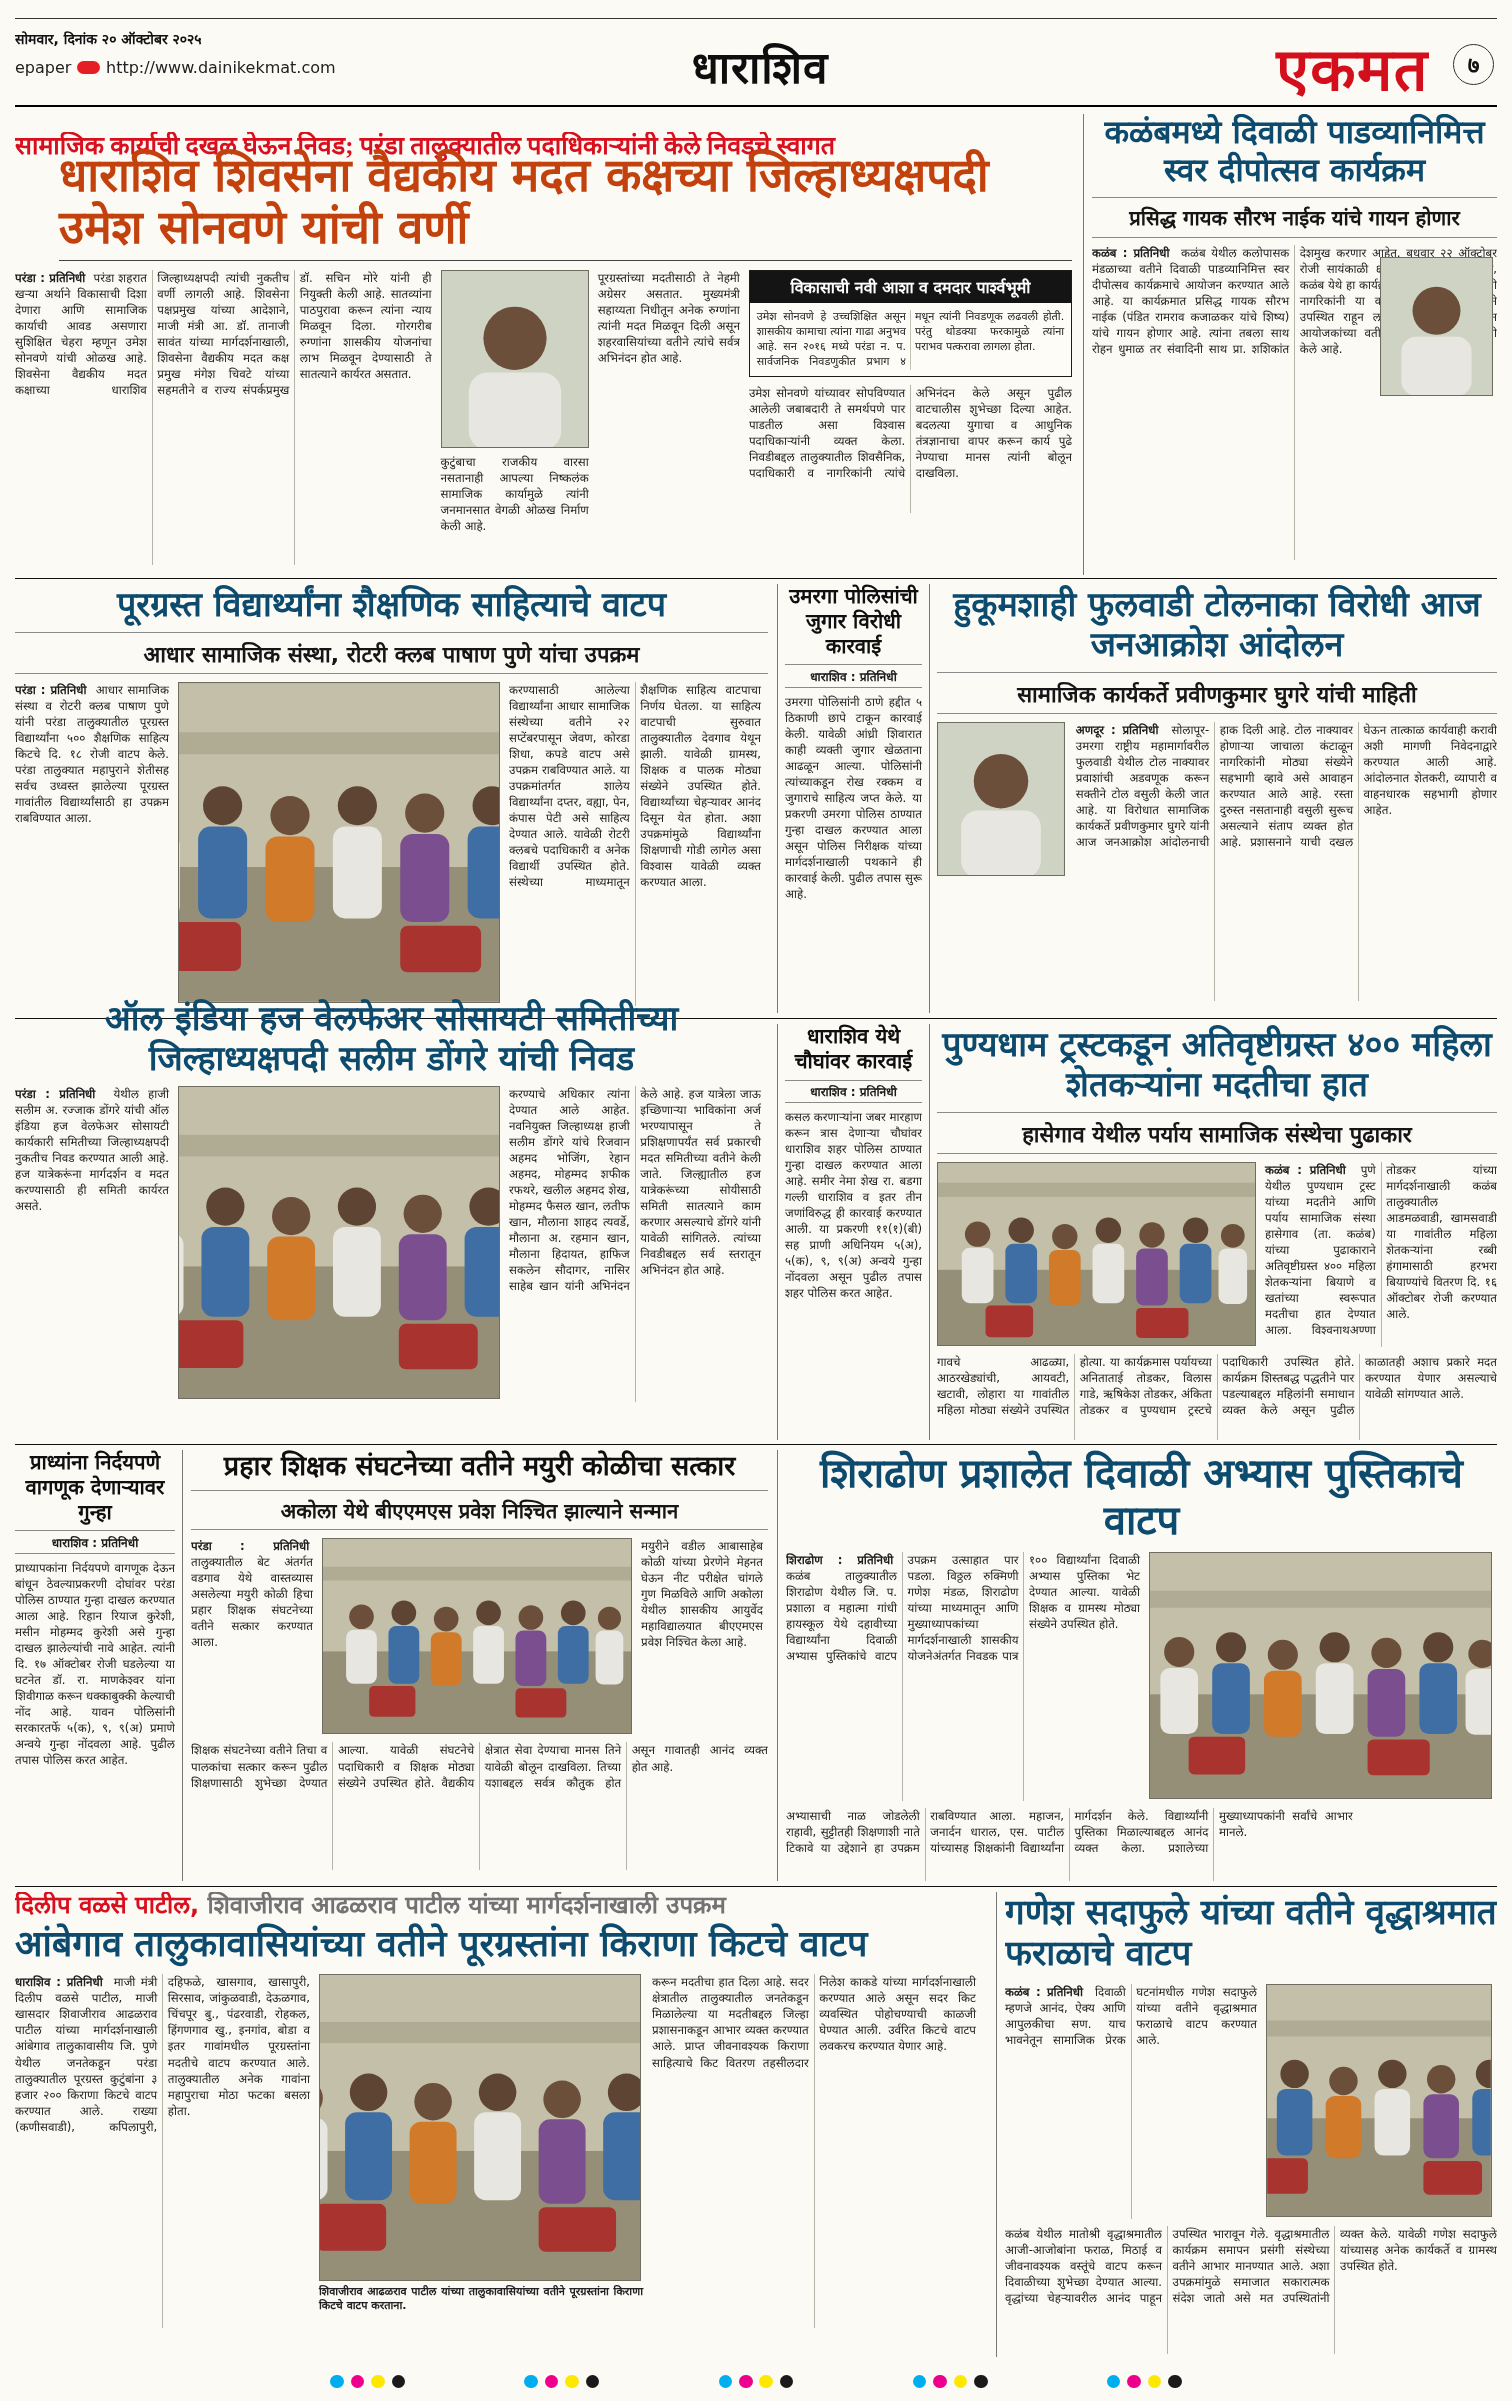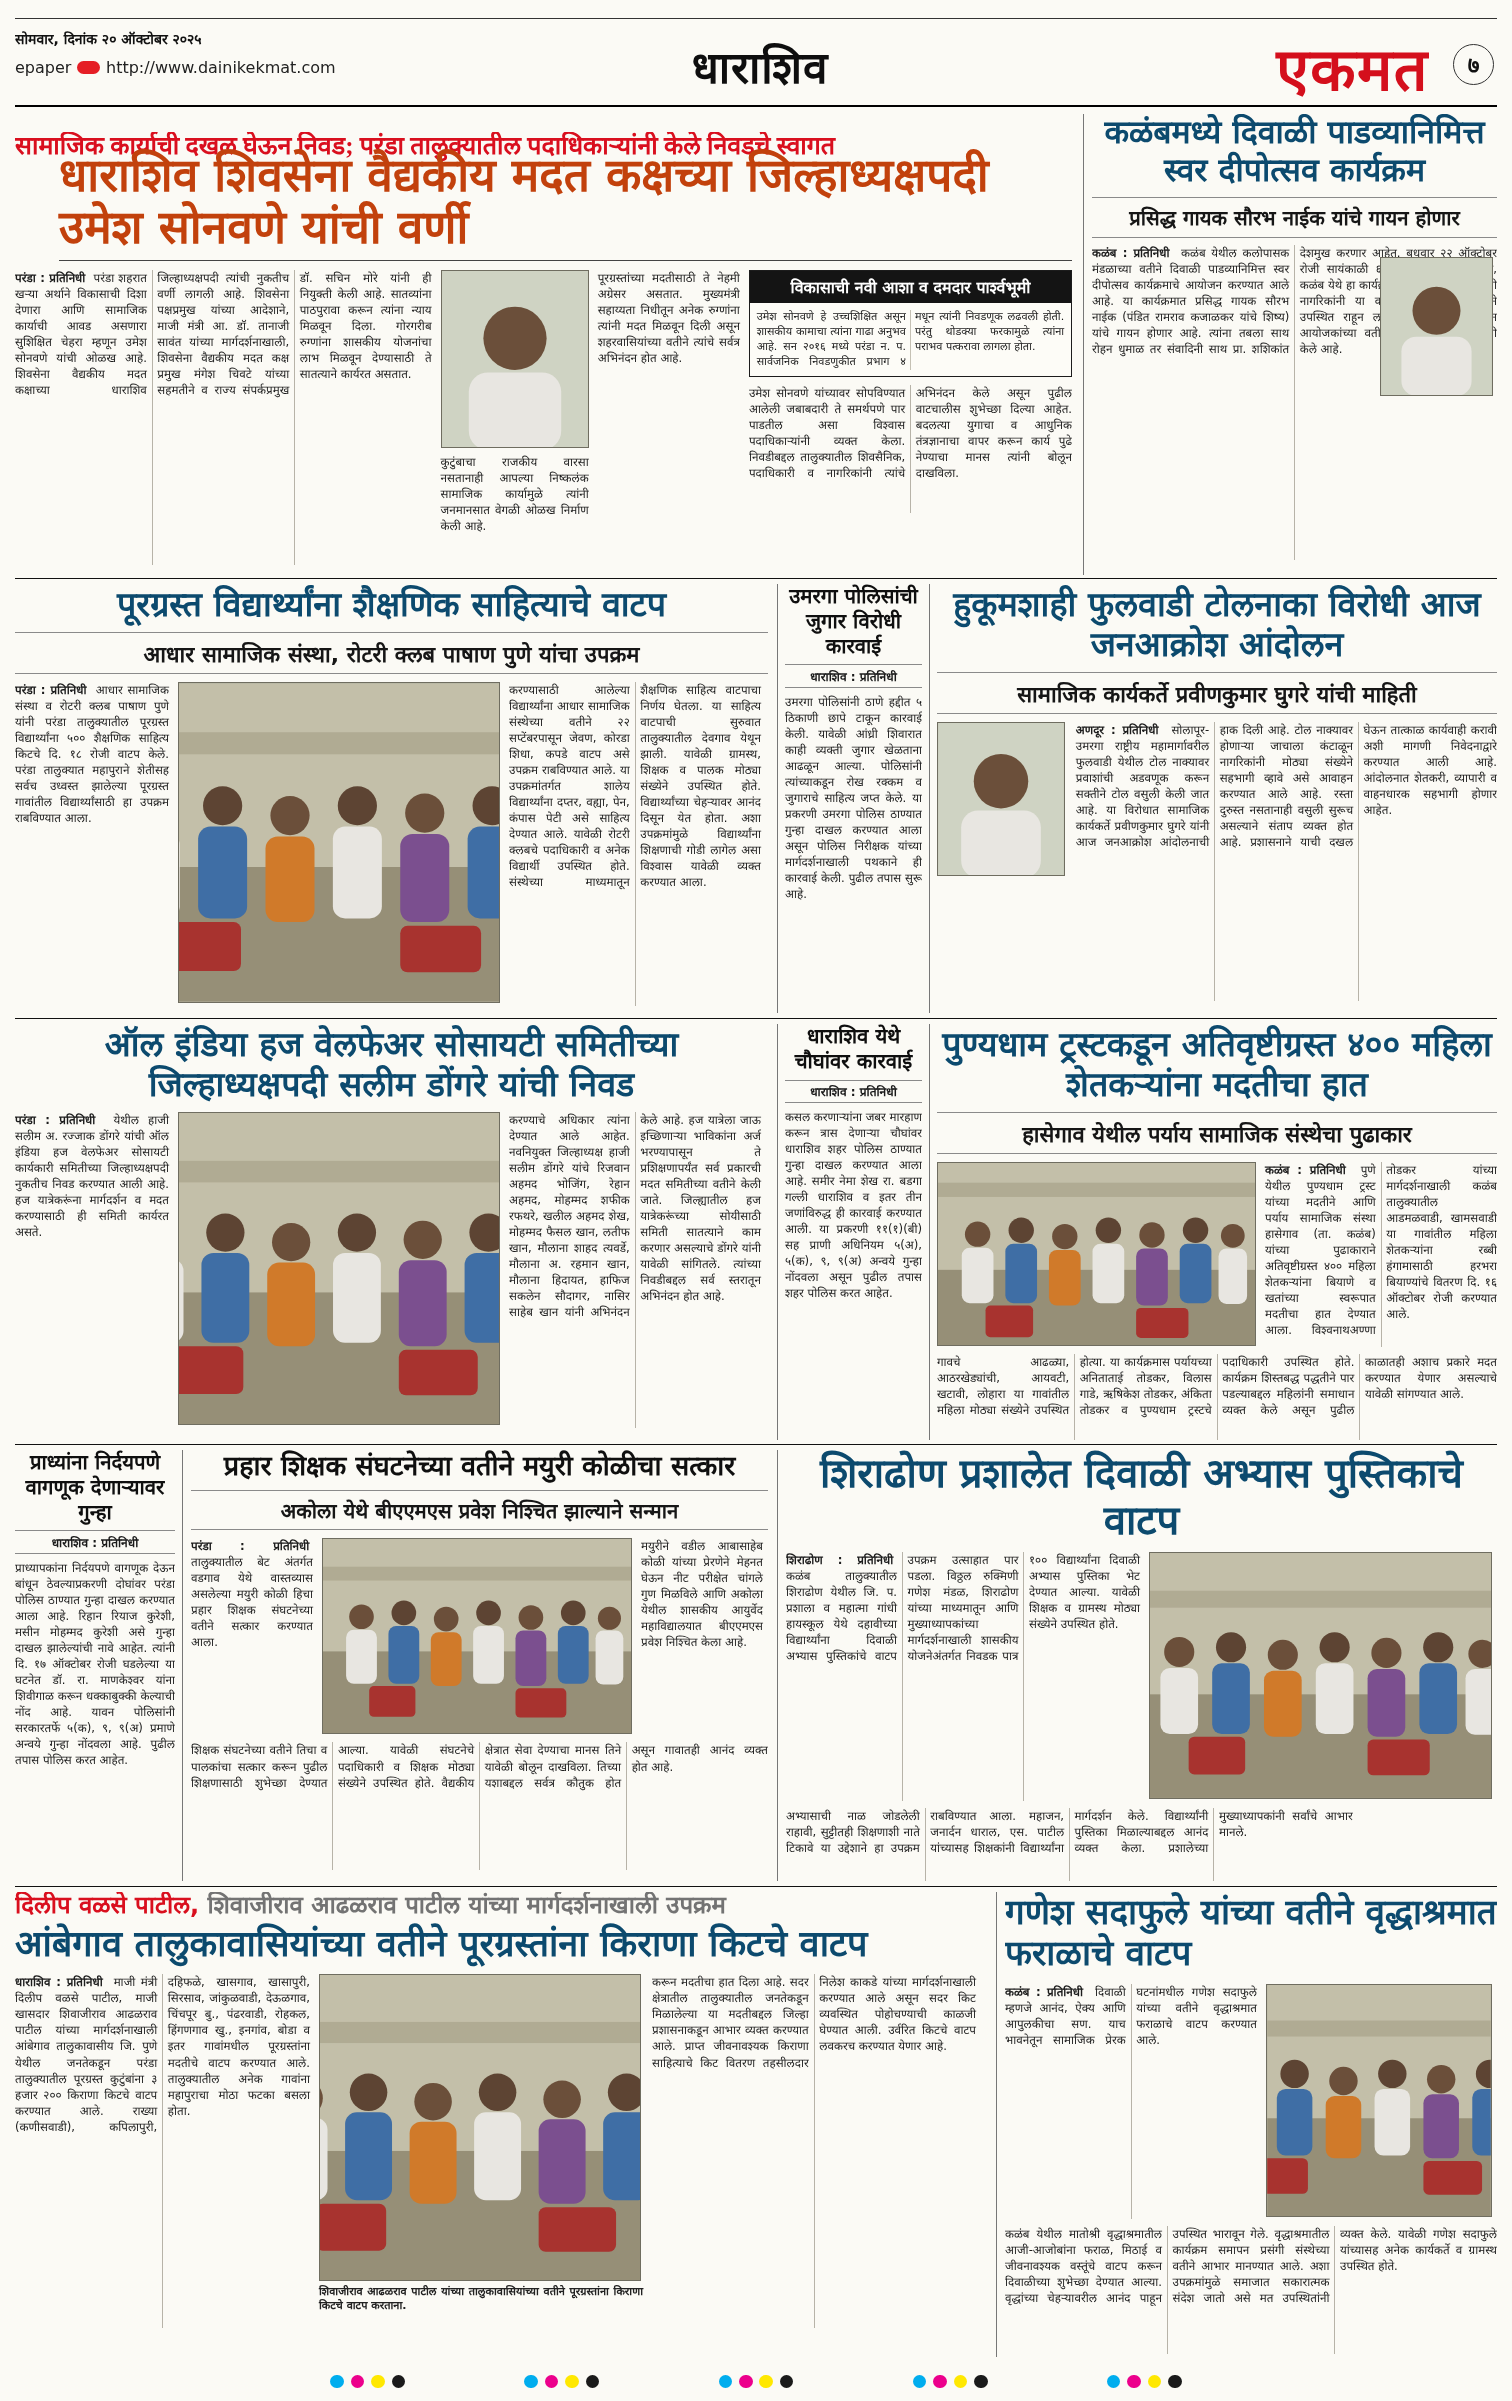--- a/index.html
+++ b/index.html
@@ -203,21 +203,21 @@
       </div>
       <div class="body-text cols-3" style="width:422px; height:279px;">
         <span class="byline">अणदूर : प्रतिनिधी</span>&nbsp;
         <span>सोलापूर-उमरगा राष्ट्रीय महामार्गावरील फुलवाडी येथील टोल नाक्यावर प्रवाशांची अडवणूक करून सक्तीने टोल वसुली केली जात आहे. या विरोधात सामाजिक कार्यकर्ते प्रवीणकुमार घुगरे यांनी आज जनआक्रोश आंदोलनाची हाक दिली आहे. टोल नाक्यावर होणाऱ्या जाचाला कंटाळून नागरिकांनी मोठ्या संख्येने सहभागी व्हावे असे आवाहन करण्यात आले आहे. रस्ता दुरुस्त नसतानाही वसुली सुरूच असल्याने संताप व्यक्त होत आहे. प्रशासनाने याची दखल घेऊन तात्काळ कार्यवाही करावी अशी मागणी निवेदनाद्वारे करण्यात आली आहे. आंदोलनात शेतकरी, व्यापारी व वाहनधारक सहभागी होणार आहेत.</span>
       </div>
     </div>
   </div>
 
   <div class="hrule" style="top:1018px"></div>
 
-  <div class="abs" style="left:15px; top:1024px; width:753px; height:416px;">
+  <div class="abs" style="left:15px; top:998px; width:753px; height:416px;">
     <div class="h-lg">ऑल इंडिया हज वेलफेअर सोसायटी समितीच्या जिल्हाध्यक्षपदी सलीम डोंगरे यांची निवड</div>
     <div class="flexrow" style="margin-top:7.5px; height:316px;">
       <div class="body-text" style="width:154px;">
         <span class="byline">परंडा : प्रतिनिधी</span>&nbsp;
         <span>येथील हाजी सलीम अ. रज्जाक डोंगरे यांची ऑल इंडिया हज वेलफेअर सोसायटी कार्यकारी समितीच्या जिल्हाध्यक्षपदी नुकतीच निवड करण्यात आली आहे. हज यात्रेकरूंना मार्गदर्शन व मदत करण्यासाठी ही समिती कार्यरत असते.</span>
       </div>
       <div class="photo" style="width:322px; height:313px;">
           <svg viewBox="0 0 426 414" width="321" height="312">
             <use href="#ph-crowd"></use>
           </svg>

